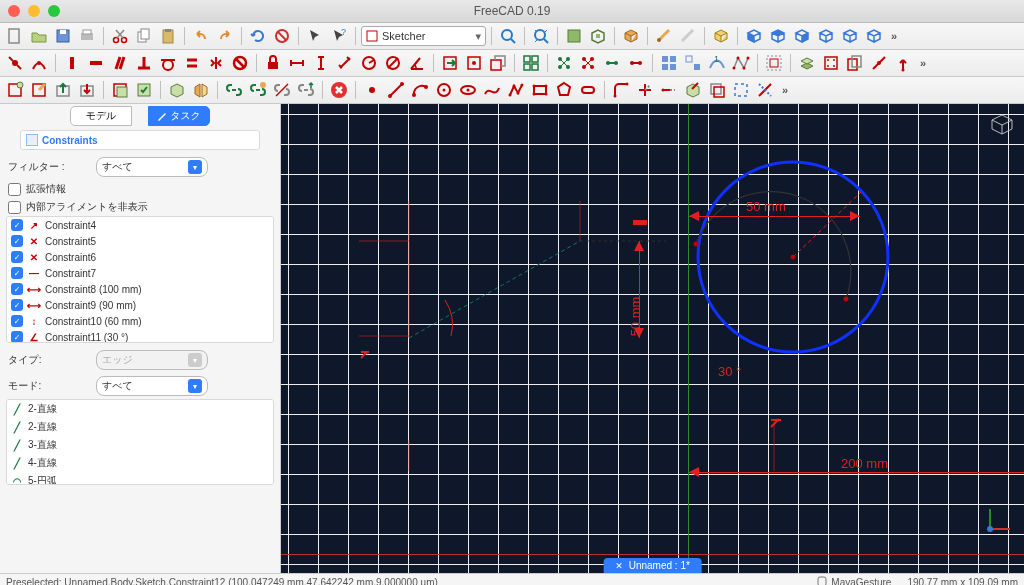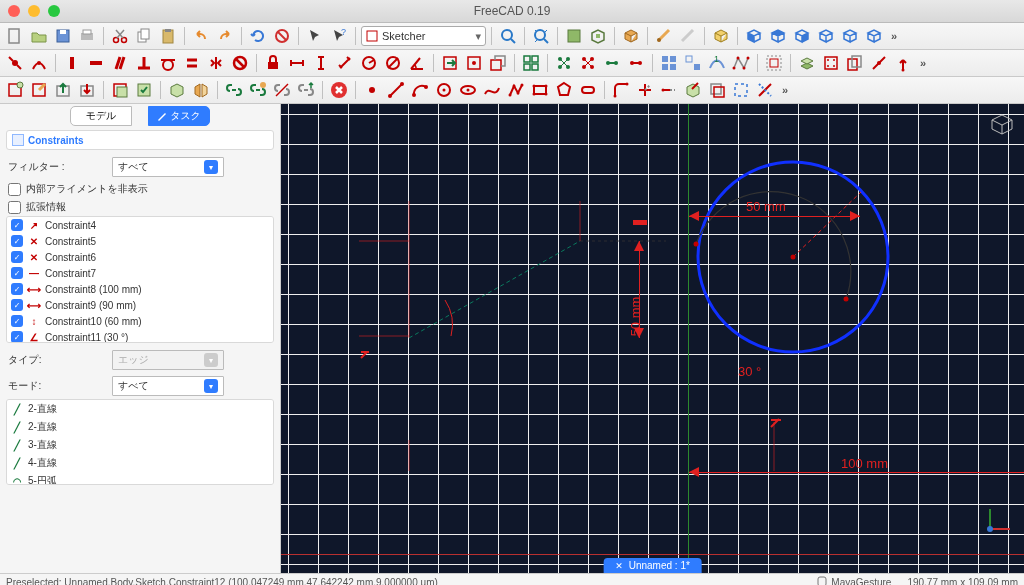--- a/index.html
+++ b/index.html
@@ -18,26 +18,26 @@
   .main{display:flex;height:calc(100% - 22px - 26px*3 - 16px)}
   .side{width:280px;background:#f5f5f5;border-right:1px solid #ccc;display:flex;flex-direction:column}
   .side-title{height:18px;background:linear-gradient(#fafafa,#e8e8e8);border-bottom:1px solid #c7c7c7;display:flex;align-items:center;position:relative;font-size:10px}
   .side-title .gear{width:16px;height:16px;border-radius:8px;background:#444;margin-left:2px}
   .side-title .txt{position:absolute;left:50%;transform:translateX(-50%);color:#555}
   .tabs{display:flex;justify-content:center;gap:16px;height:20px;align-items:center;margin-top:2px}
   .tab{width:60px;height:18px;display:flex;align-items:center;justify-content:center;gap:3px;font-size:10px;border:1px solid #bbb;background:#fff}
   .tab:first-child{border-radius:5px 0 0 5px}
   .tab:last-child{border-radius:0 5px 5px 0}
   .tab.active{background:#2f7cff;color:#fff;border-color:#2f7cff}
-  .panel{background:#fff;margin:4px 6px;border:1px solid #d9d9d9;border-radius:3px;}
+  .panel{background:#fff;margin:4px 20px;border:1px solid #d9d9d9;border-radius:3px;}
   .panel .hd{display:flex;align-items:center;gap:4px;padding:3px 5px;color:#2f7cff;font-size:10px;font-weight:bold}
   .panel .hd .sq{width:10px;height:10px;border:1px solid #8fb8ff;background:#e8f0ff}
-  .row{display:flex;align-items:center;padding:3px 8px;font-size:10px;color:#333;gap:24px}
+  .row{display:flex;align-items:center;padding:3px 8px;font-size:10px;color:#333;gap:8px}
   .row .label{width:80px}
-  .sel{width:100px;height:18px;border:1px solid #bbb;border-radius:1px;display:flex;align-items:center;padding:0 5px;justify-content:space-between;background:#fff;font-size:10px}
+  .sel{width:100px;height:18px;border:1px solid #bbb;border-radius:8px;display:flex;align-items:center;padding:0 5px;justify-content:space-between;background:#fff;font-size:10px}
   .sel .arr{width:14px;height:14px;border-radius:3px;background:#2f7cff;color:#fff;display:flex;align-items:center;justify-content:center;font-size:8px}
   .sel.dis{background:#f2f2f2;color:#aaa}
   .chk{display:flex;align-items:center;gap:5px;padding:2px 8px;font-size:10px;color:#333}
   .chk input{margin:0}
   .list{background:#fff;margin:0 6px 4px;border:1px solid #d9d9d9;border-radius:3px;max-height:125px;overflow:auto}
   .li{display:flex;align-items:center;gap:5px;padding:2px 4px;font-size:10px;color:#333}
   .li .cb{width:12px;height:12px;border-radius:3px;background:#2f7cff;color:#fff;font-size:8px;display:flex;align-items:center;justify-content:center}
   .li .ic{width:12px;height:12px;display:flex;align-items:center;justify-content:center;font-weight:bold}
   .canvas{flex:1;background:#0f172a;position:relative;overflow:hidden}
   .grid{position:absolute;inset:0;background-image:linear-gradient(#eee 1px,transparent 1px),linear-gradient(90deg,#eee 1px,transparent 1px);background-size:30px 30px;background-position:7px 10px}
@@ -686,25 +686,25 @@
     </div>
     <div class="row">
         <span class="label">フィルター :</span>
       <div class="sel">
           <span>すべて</span>
           <span class="arr">▾</span>
         </div>
     </div>
     <div class="chk">
         <input type="checkbox" style="">
-        <span>内部アライメントを非表示</span>
+        <span>拡張情報</span>
       </div>
     <div class="chk">
         <input type="checkbox" style="">
-        <span>拡張情報</span>
+        <span>内部アライメントを非表示</span>
       </div>
     <div class="list" id="constraint-list">
         <div class="li">
           <span class="cb">✓</span>
           <span class="ic" style="color:#c20000">↗</span>
           <span>Constraint4</span>
         </div>
         <div class="li">
           <span class="cb">✓</span>
           <span class="ic" style="color:#c20000">✕</span>
@@ -829,23 +829,23 @@
     <div class="dim" style="left:465px;top:95px">50 mm</div>
 
     <div class="dimline" style="left:358px;top:137px;width:1px;height:97px"></div>
     <div class="arrow-u" style="left:353px;top:137px"></div>
     <div class="arrow-d" style="left:353px;top:224px"></div>
     <div class="dim" style="left:335px;top:205px;transform:rotate(-90deg)">50 mm</div>
 
     <div class="dimline" style="left:408px;top:368px;width:365px;height:1px"></div>
     <div class="arrow-l" style="left:408px;top:363px"></div>
 
-    <div class="dim" style="left:560px;top:352px">100 mm</div>
-
-    <div class="dim" style="left:457px;top:260px">30 °</div>
+    <div class="dim" style="left:560px;top:352px">200 mm</div>
+
+    <div class="dim" style="left:437px;top:260px">30 °</div>
 
     <svg class="tri" width="32" height="32">
       <line x1="6" y1="26" x2="26" y2="26" stroke="#d03030" stroke-width="2"></line>
       <line x1="6" y1="26" x2="6" y2="6" stroke="#2c8a2e" stroke-width="2"></line>
       <circle cx="6" cy="26" r="3" fill="#3878d6"></circle>
     </svg>
 
     <div class="doc-tab">
         <span class="x">✕</span>
         <span>Unnamed : 1*</span>

